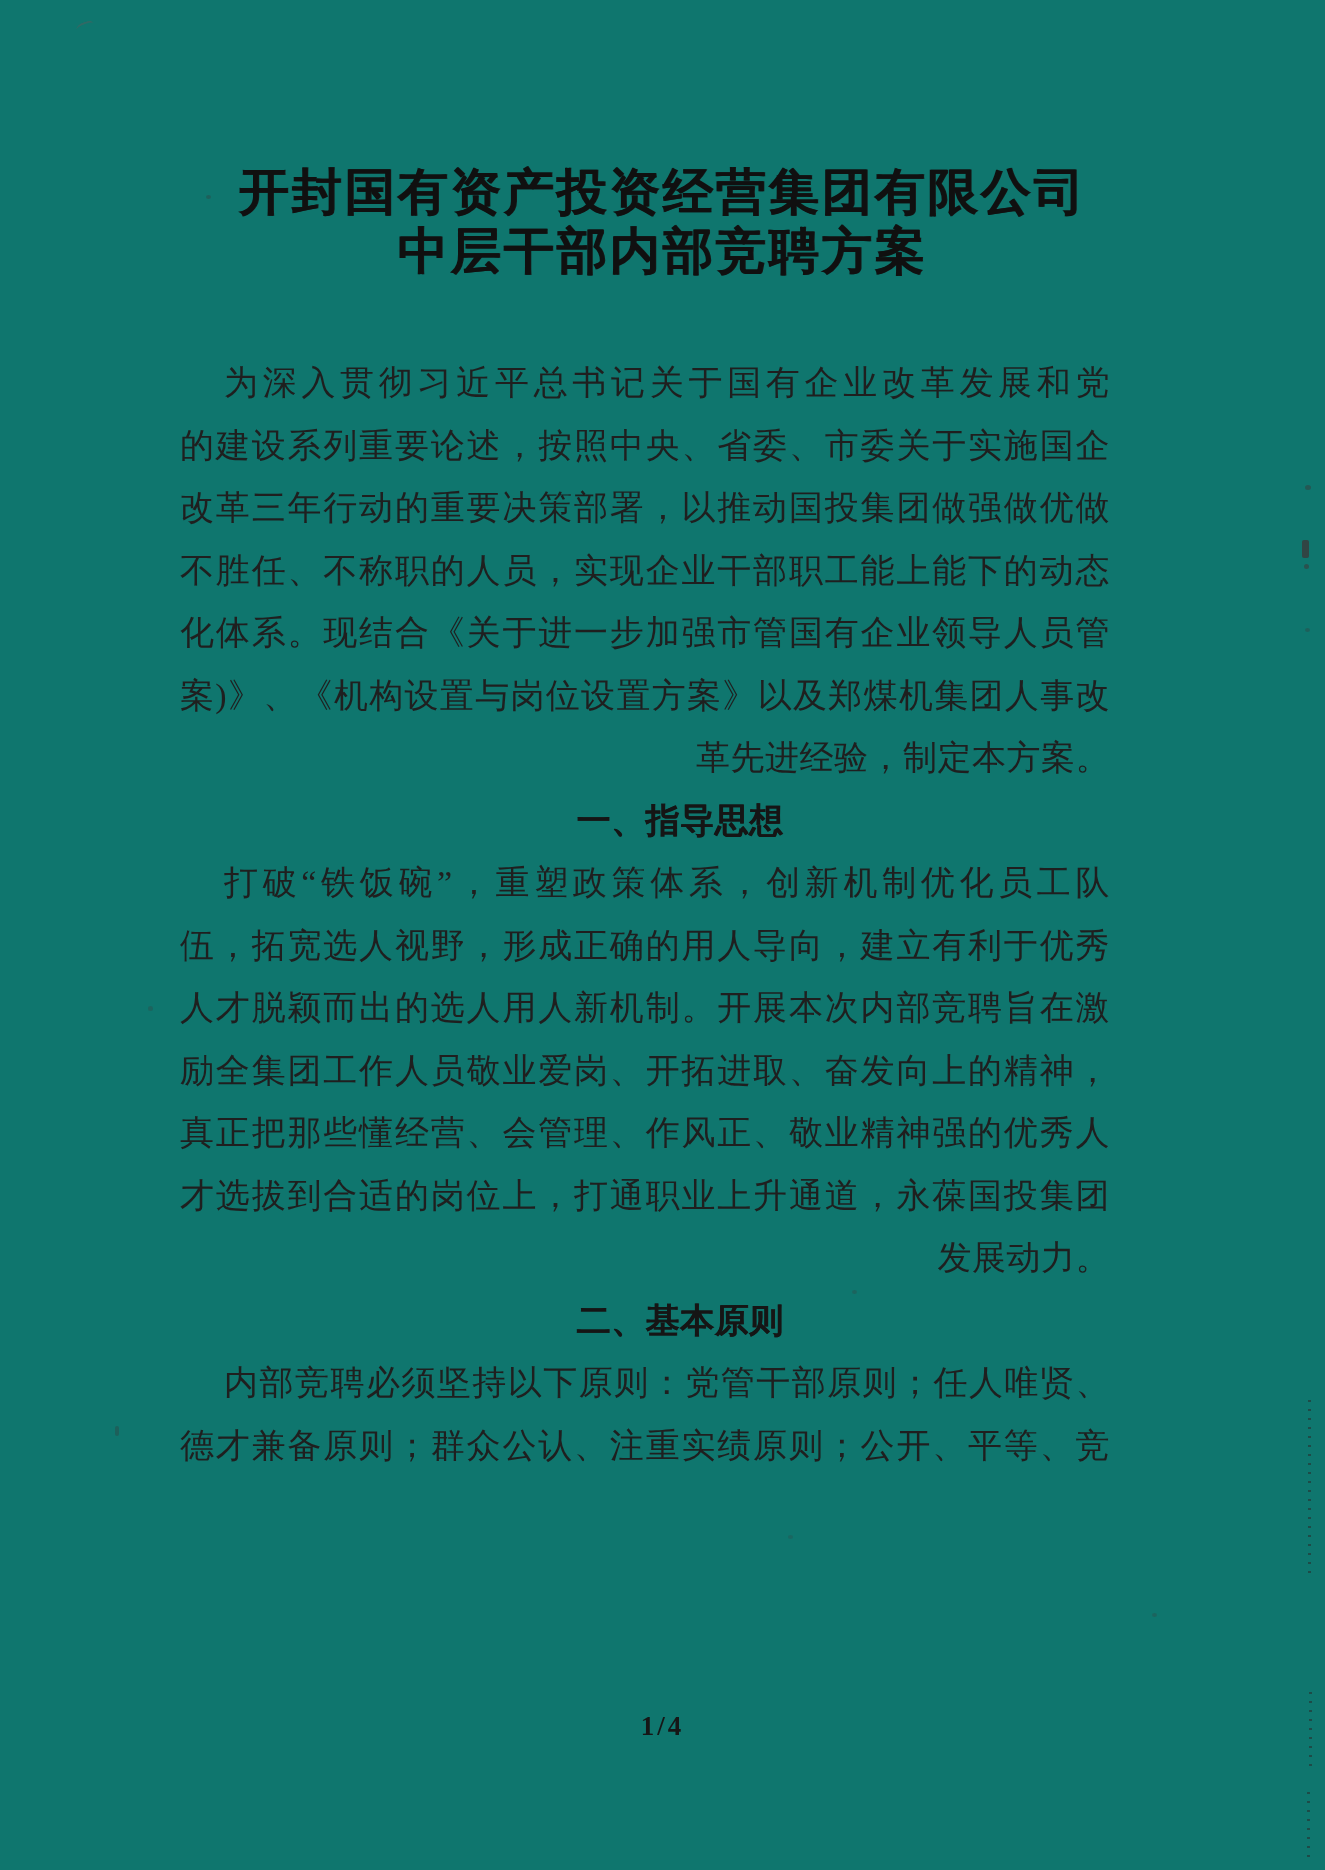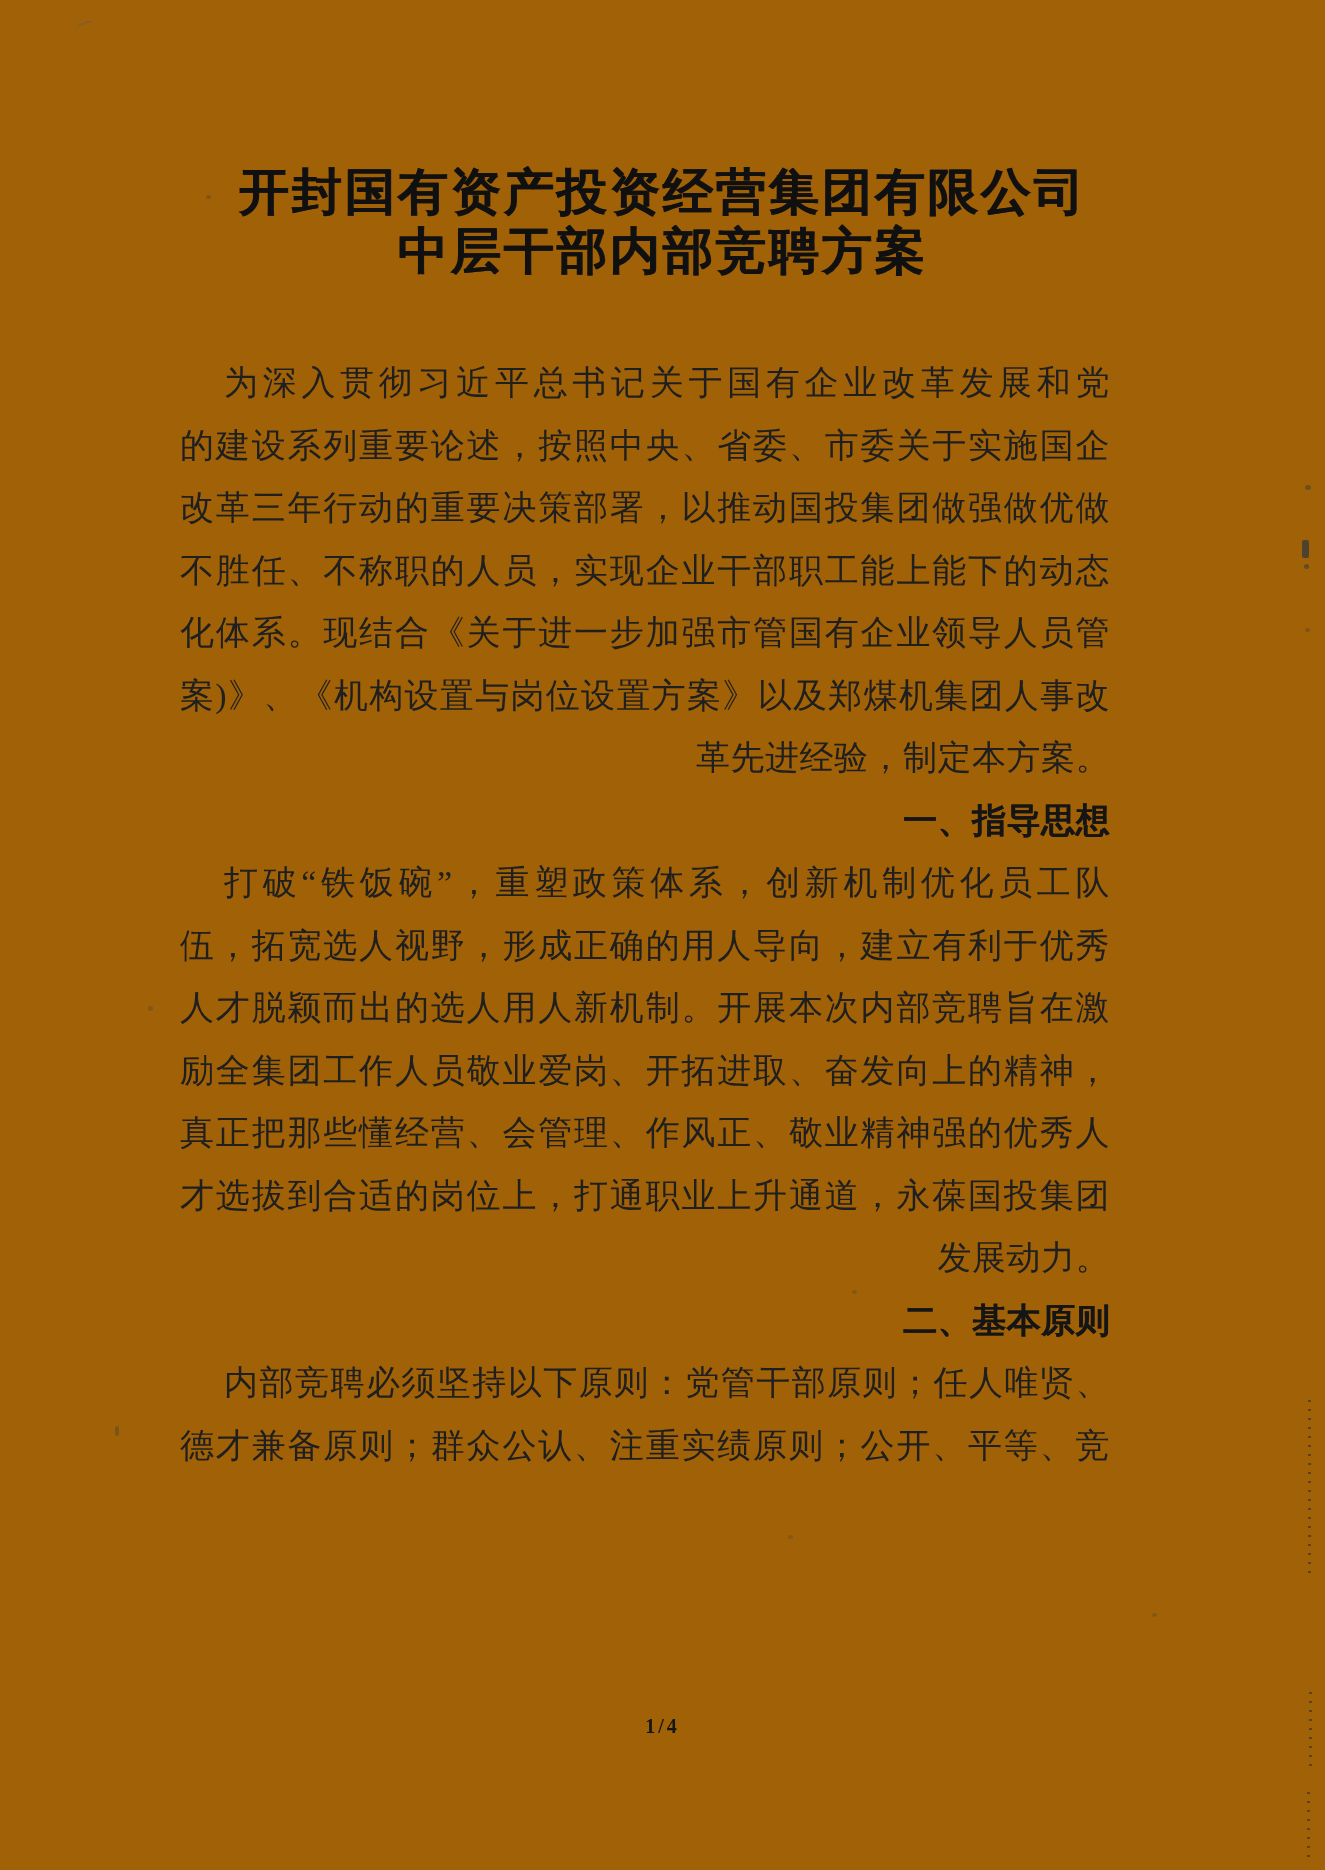--- a/index.html
+++ b/index.html
@@ -1,20 +1,20 @@
 <!DOCTYPE html>
 <html><head>
 <meta charset="utf-8">
 <style>
   html, body { margin: 0; padding: 0; background: #e8e8e8; }
   .page {
     position: relative;
     width: 1325px;
     height: 1870px;
-    background: #a16207;
+    background: #0f766e;
     overflow: hidden;
     font-family: "Liberation Serif", "DejaVu Serif", serif;
   }
   .doc-title {
     position: absolute;
     top: 163px;
     left: 0;
     width: 1325px;
     text-align: center;
     font-size: 50px;
@@ -43,29 +43,29 @@
     text-align: justify;
     text-align-last: justify;
   }
   .line.para-start { text-indent: 44px; }
   .line.para-end { text-align: right; }
   .line.heading {
     text-indent: 70px;
     font-weight: 700;
     color: #151515;
     text-shadow: 0.6px 0 0 #1a1a1a;
-    text-align: right;
+    text-align: center;
   }
   .page-footer {
     position: absolute;
     top: 1712px;
     left: 0;
     width: 1325px;
     text-align: center;
-    font-size: 20px;
+    font-size: 27px;
     font-weight: 700;
     letter-spacing: 3px;
     color: #161616;
     line-height: 28px;
   }
   
   .sp {
     position: absolute;
     display: block;
     background: #3a3a3a;

